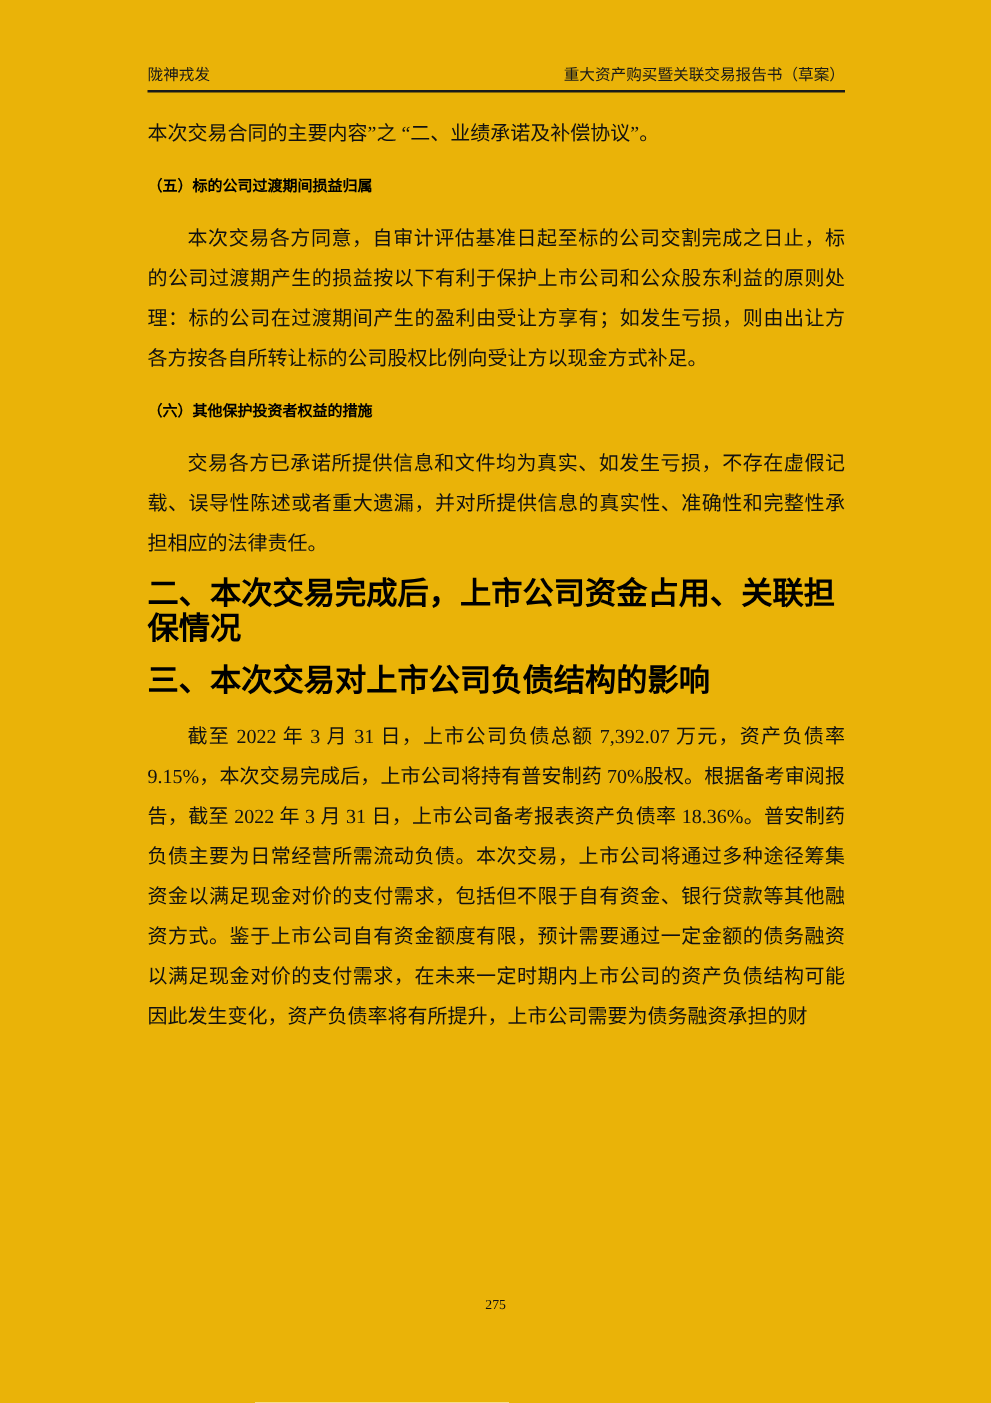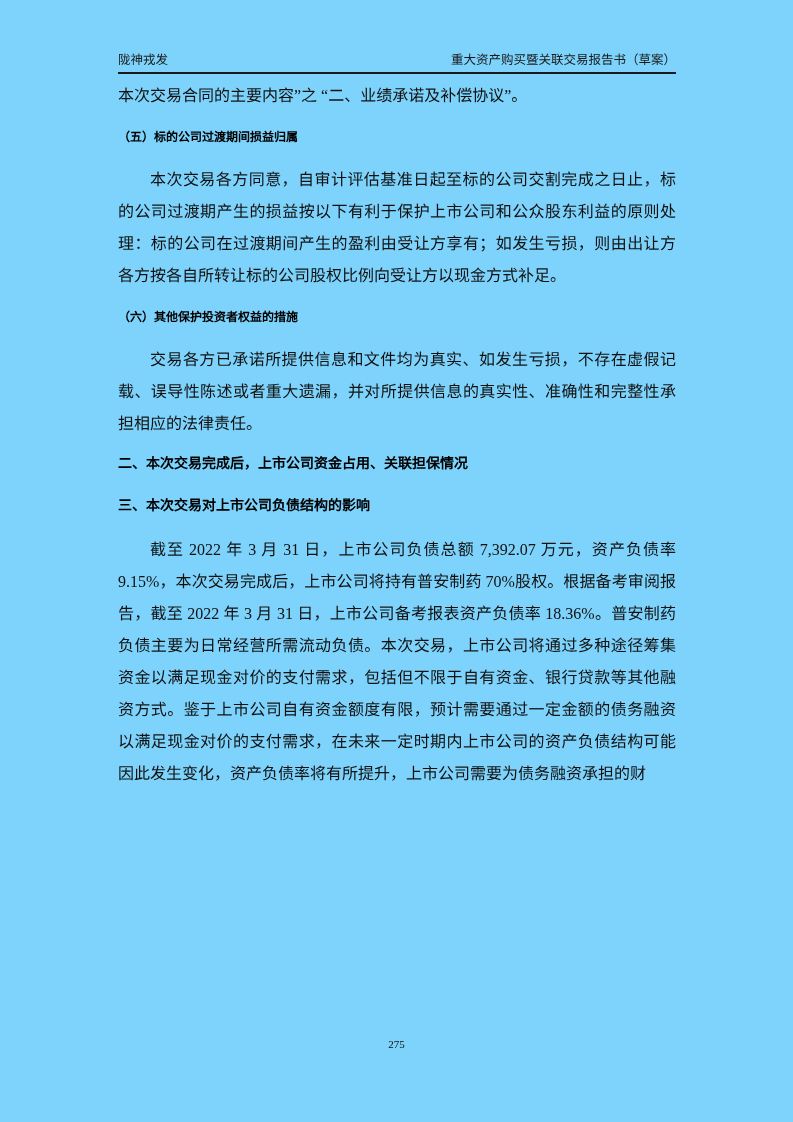--- a/index.html
+++ b/index.html
@@ -4,21 +4,21 @@
 <style>
   html, body {
     margin: 0;
     padding: 0;
     background: #ffffff;
   }
   .page {
     position: relative;
     width: 793px;
     height: 1122px;
-    background: #7dd3fc;
+    background: #eab308;
     overflow: hidden;
     font-family: "Liberation Serif", "DejaVu Serif", serif;
     color: #111111;
   }
   .page-inner {
     position: absolute;
     left: 118px;
     right: 117px;
     top: 0;
   }
@@ -32,21 +32,21 @@
     border-bottom: 2px solid #1a1a1a;
     font-size: 12.5px;
     line-height: 16px;
     color: #1a1a1a;
   }
   .doc-header .hdr-left { text-align: left; }
   .doc-header .hdr-right { text-align: right; }
 
   
   .doc-body {
-    margin-top: 6px;
+    margin-top: 18px;
     font-size: 16px;
     line-height: 32px;
     text-align: justify;
     text-justify: inter-ideograph;
   }
   .para {
     margin: 0 0 6px 0;
     text-indent: 2em;
   }
   .para.no-indent {
@@ -55,23 +55,23 @@
   .h-sub {
     font-family: "Liberation Sans", "DejaVu Sans", sans-serif;
     font-weight: bold;
     font-size: 12px;
     line-height: 26px;
     margin: 12px 0 14px 0;
     text-align: left;
     color: #000000;
   }
   .h-chap {
-    font-family: Liberation Mono, monospace;
+    font-family: Liberation Serif, serif;
     font-weight: bold;
-    font-size: 14px;
+    font-size: 25px;
     line-height: 28px;
     margin: 10px 0 14px 0;
     text-align: left;
     color: #000000;
   }
 
   
   .doc-footer {
     position: absolute;
     left: 0;

